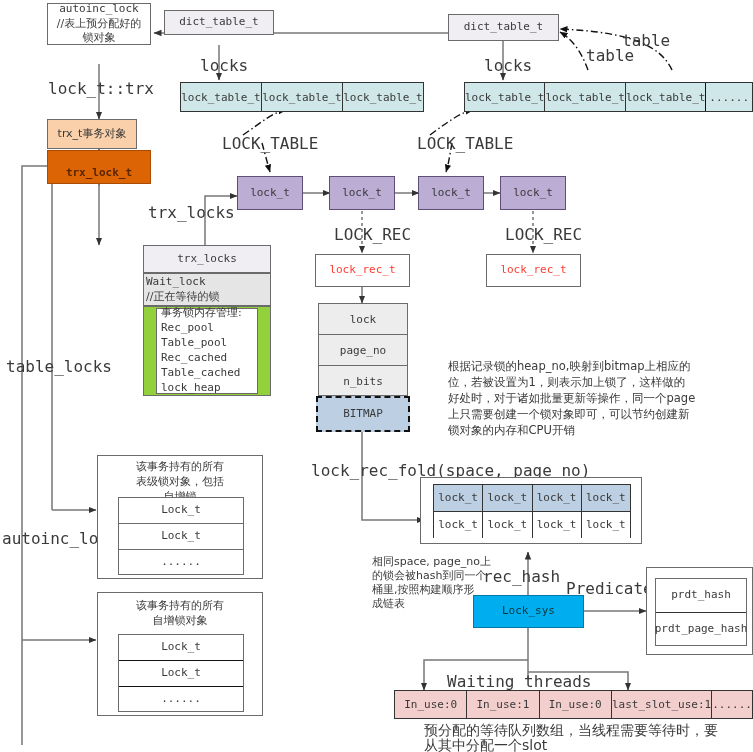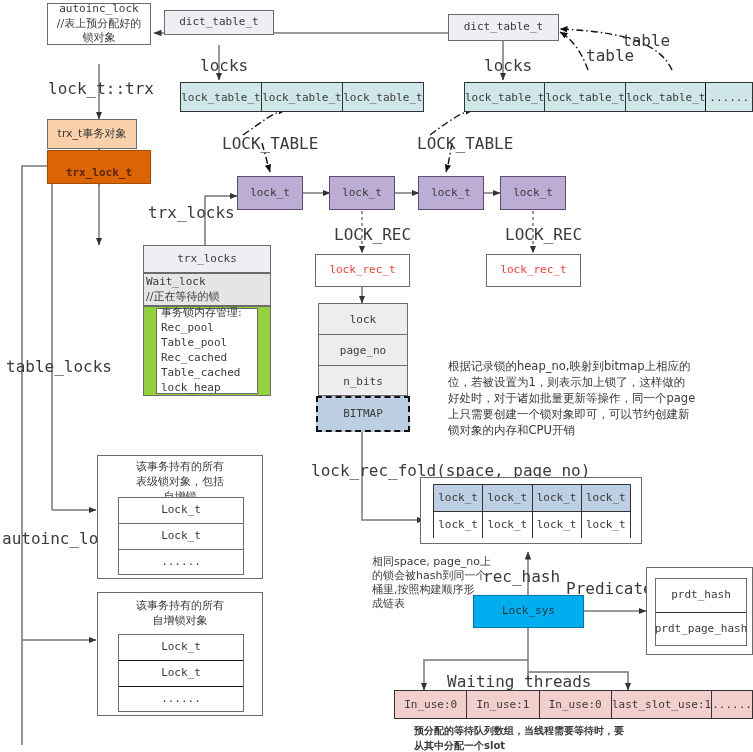--- a/index.html
+++ b/index.html
@@ -359,16 +359,16 @@
         <span>In_use:0</span>
       </div>
     <div class="cell" style="flex:1.16">
         <span>last_slot_use:1</span>
       </div>
     <div class="cell" style="flex:0.52">
         <span>......</span>
       </div>
   </div>
 
-  <div class="texta cn" style="left:414px;top:723px;width:320px;font-size:10px;line-height:15px;font-weight:bold;">预分配的等待队列数组，当线程需要等待时，要
+  <div class="texta cn" style="left:424px;top:723px;width:320px;font-size:14px;line-height:15px;">预分配的等待队列数组，当线程需要等待时，要
 从其中分配一个slot</div>
 
 </div>
 
 </body></html>

